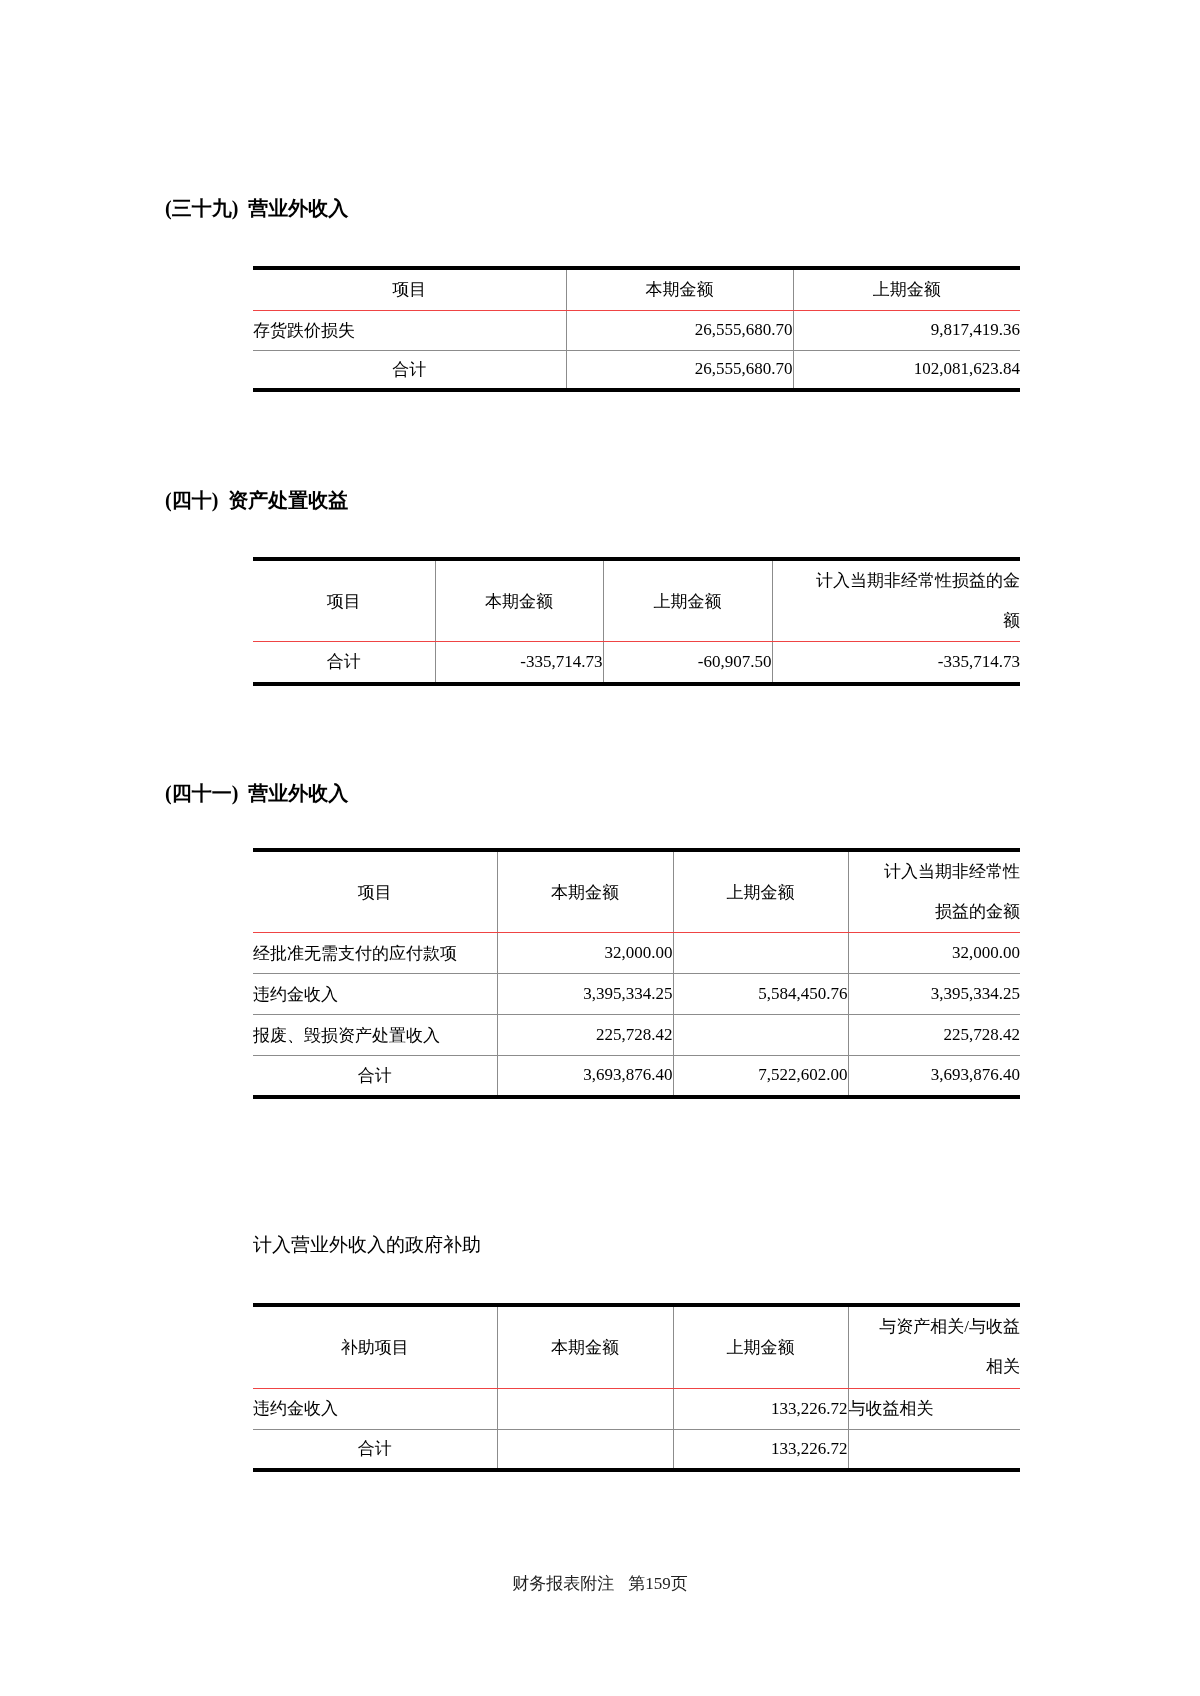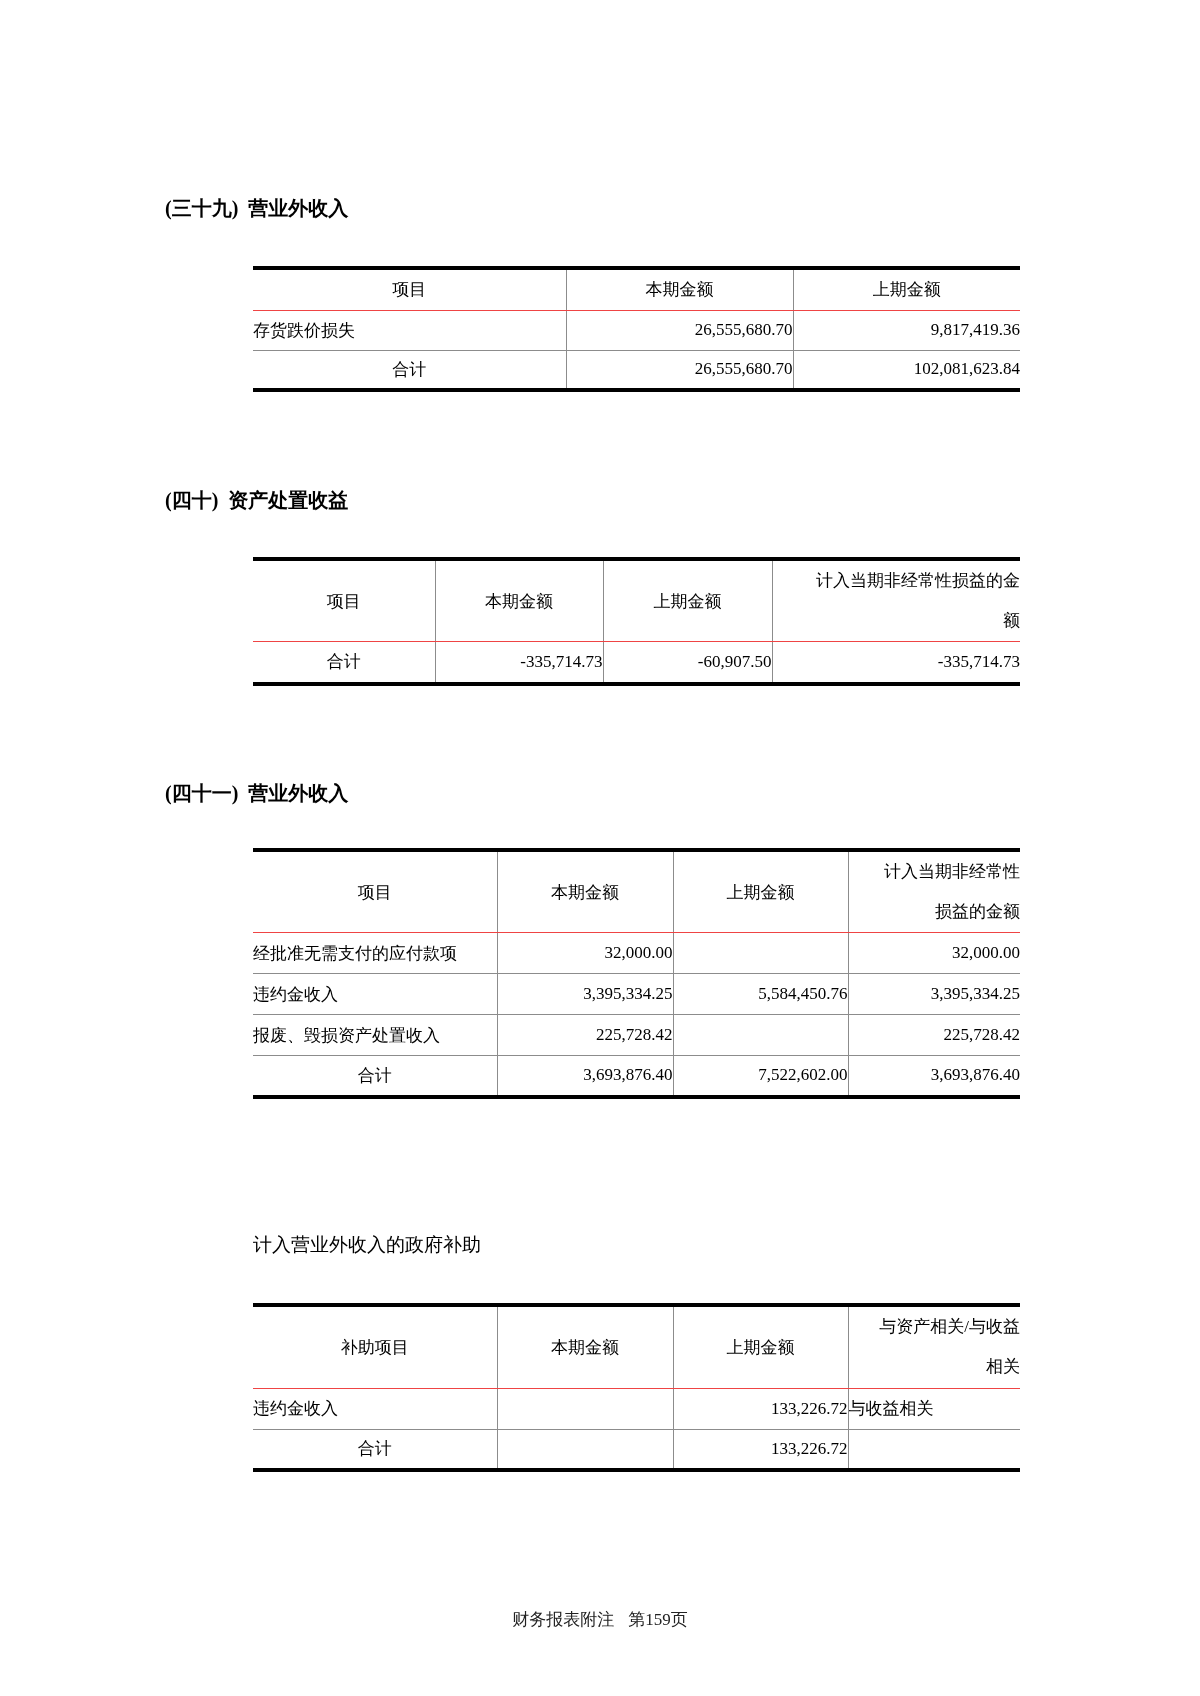--- a/index.html
+++ b/index.html
@@ -64,21 +64,21 @@
   .t1 { top: 266px; }
   .t2 { top: 557px; }
   .t3 { top: 848px; }
   .t4 { top: 1303px; }
   .h39 { top: 194px; }
   .h40 { top: 486px; }
   .h41 { top: 779px; }
   .sub41 { top: 1231px; }
   .footer {
     position: absolute;
-    top: 1608px;
+    top: 1572px;
     left: 0;
     width: 100%;
     text-align: center;
     font-size: 17px;
     color: #222;
   }
   .footer span + span { margin-left: 14px; }
 </style>
 </head>
 <body>

